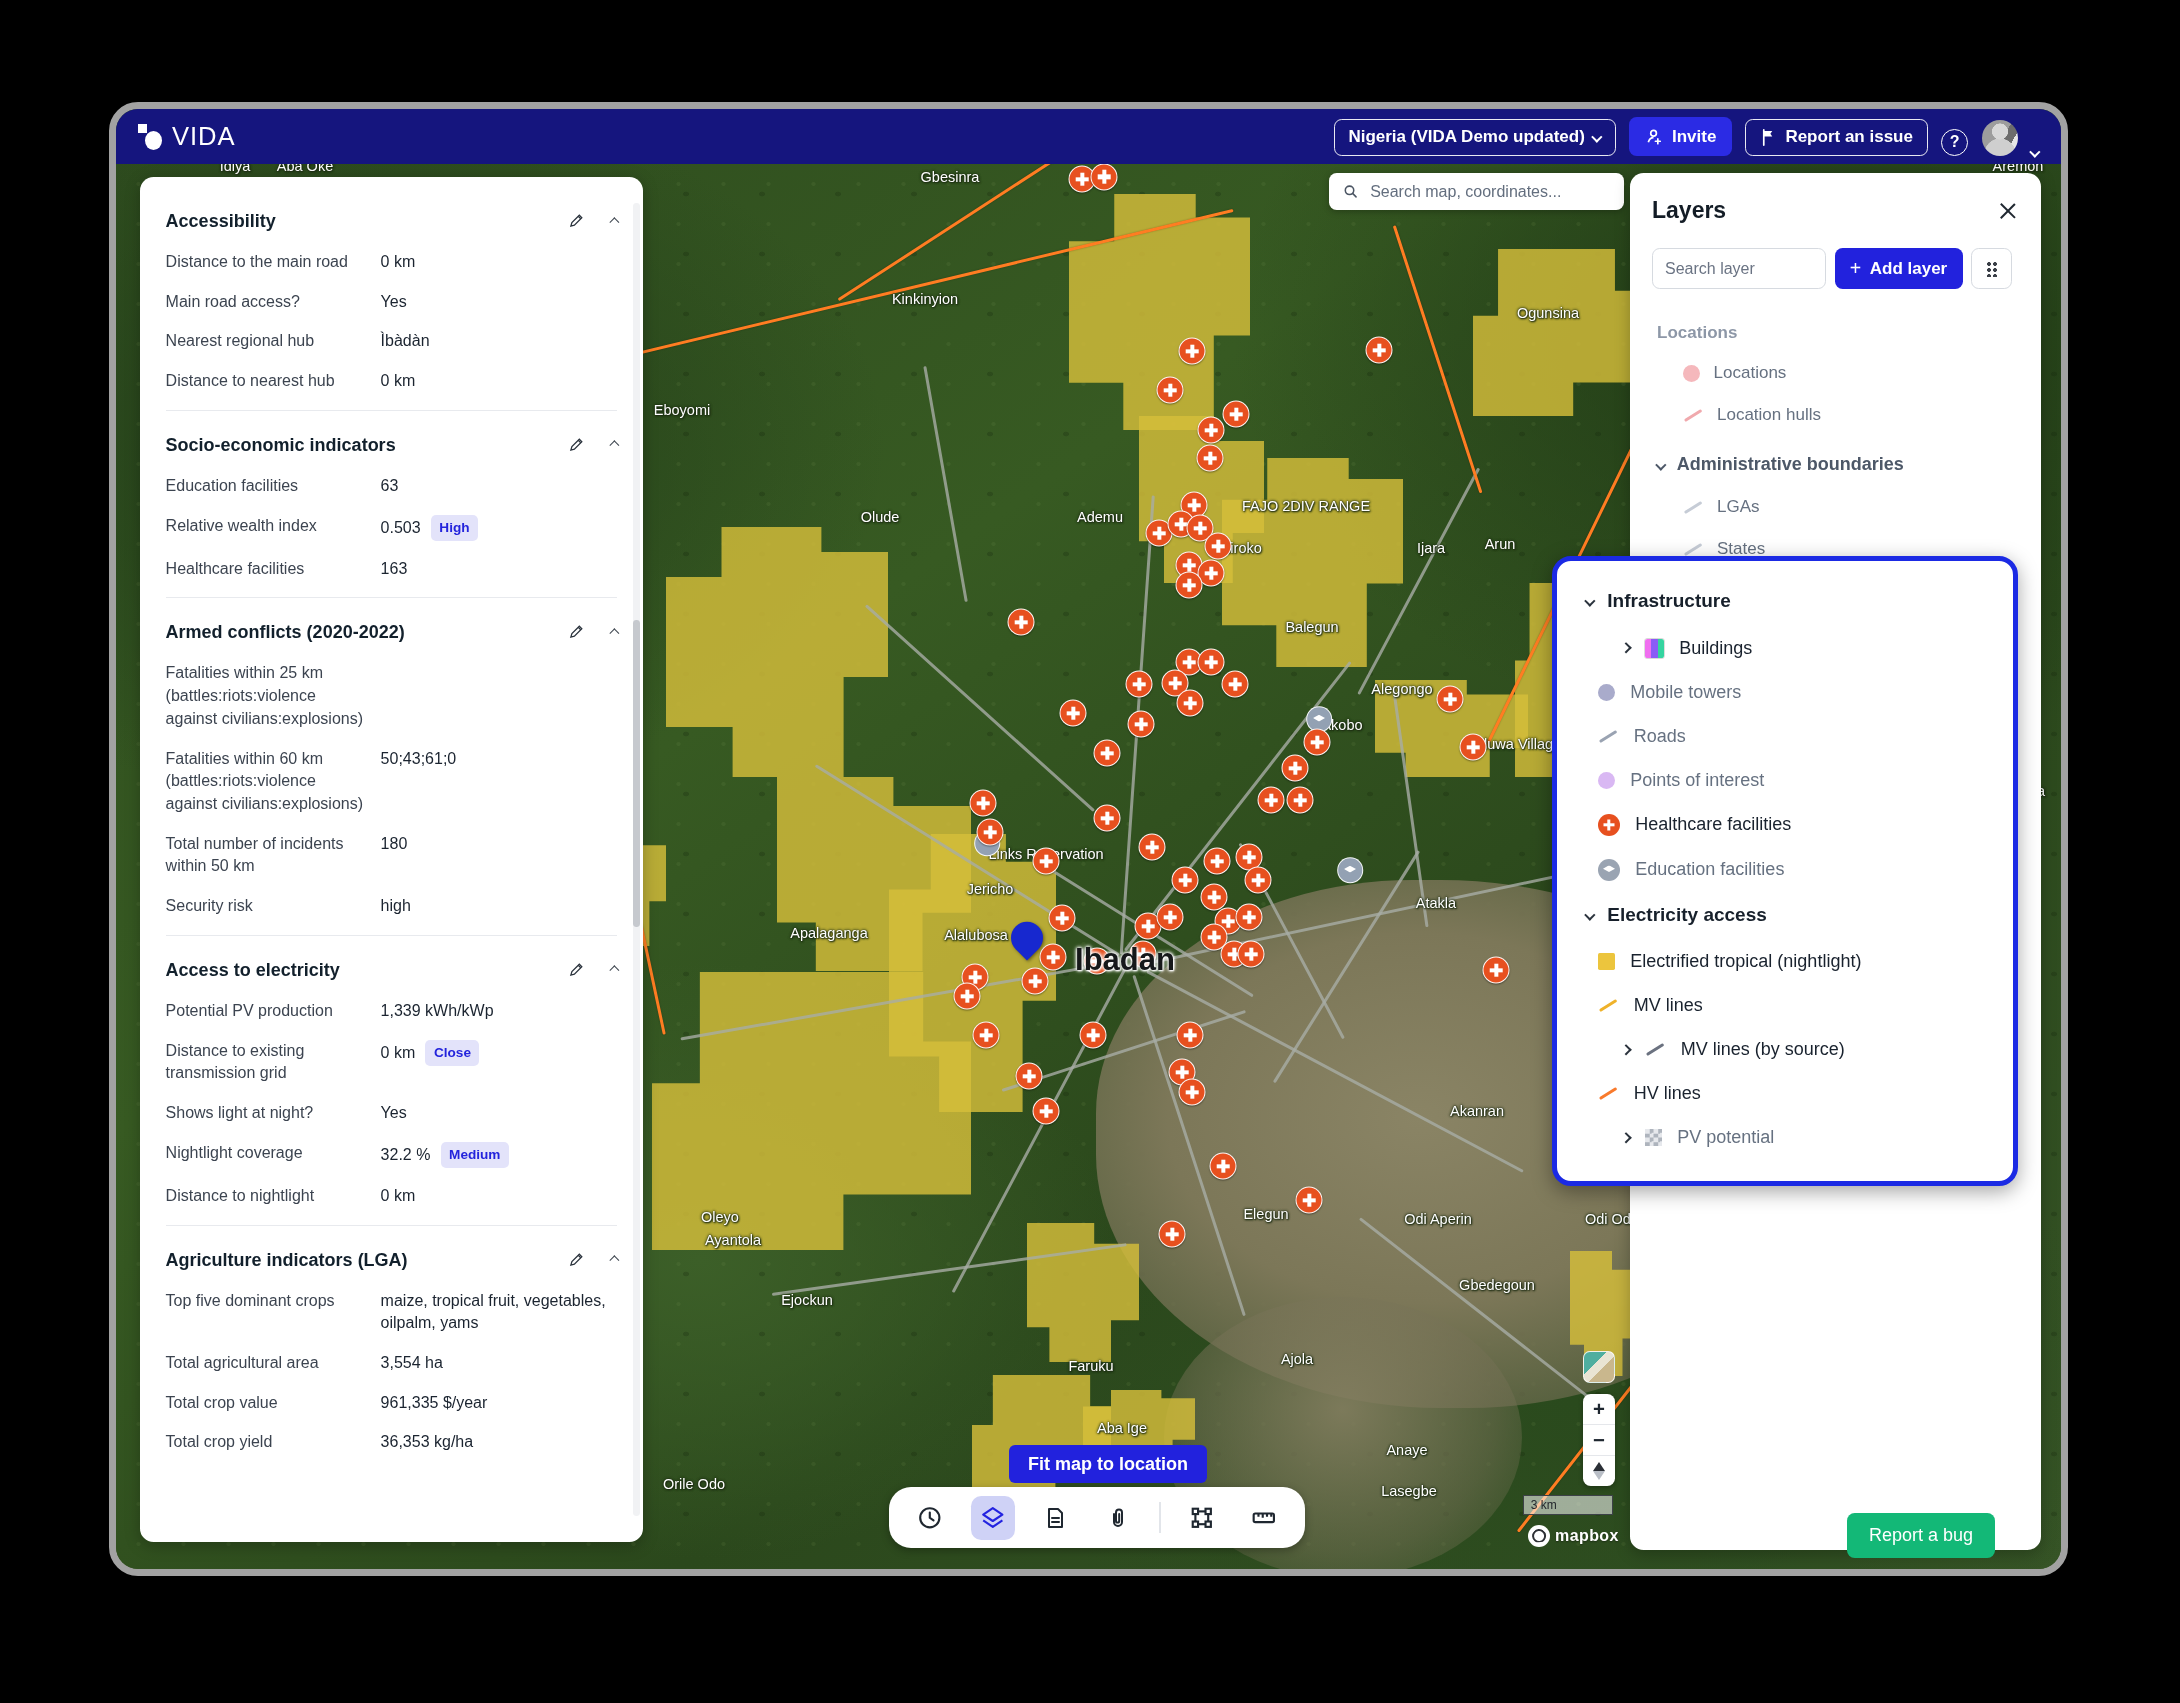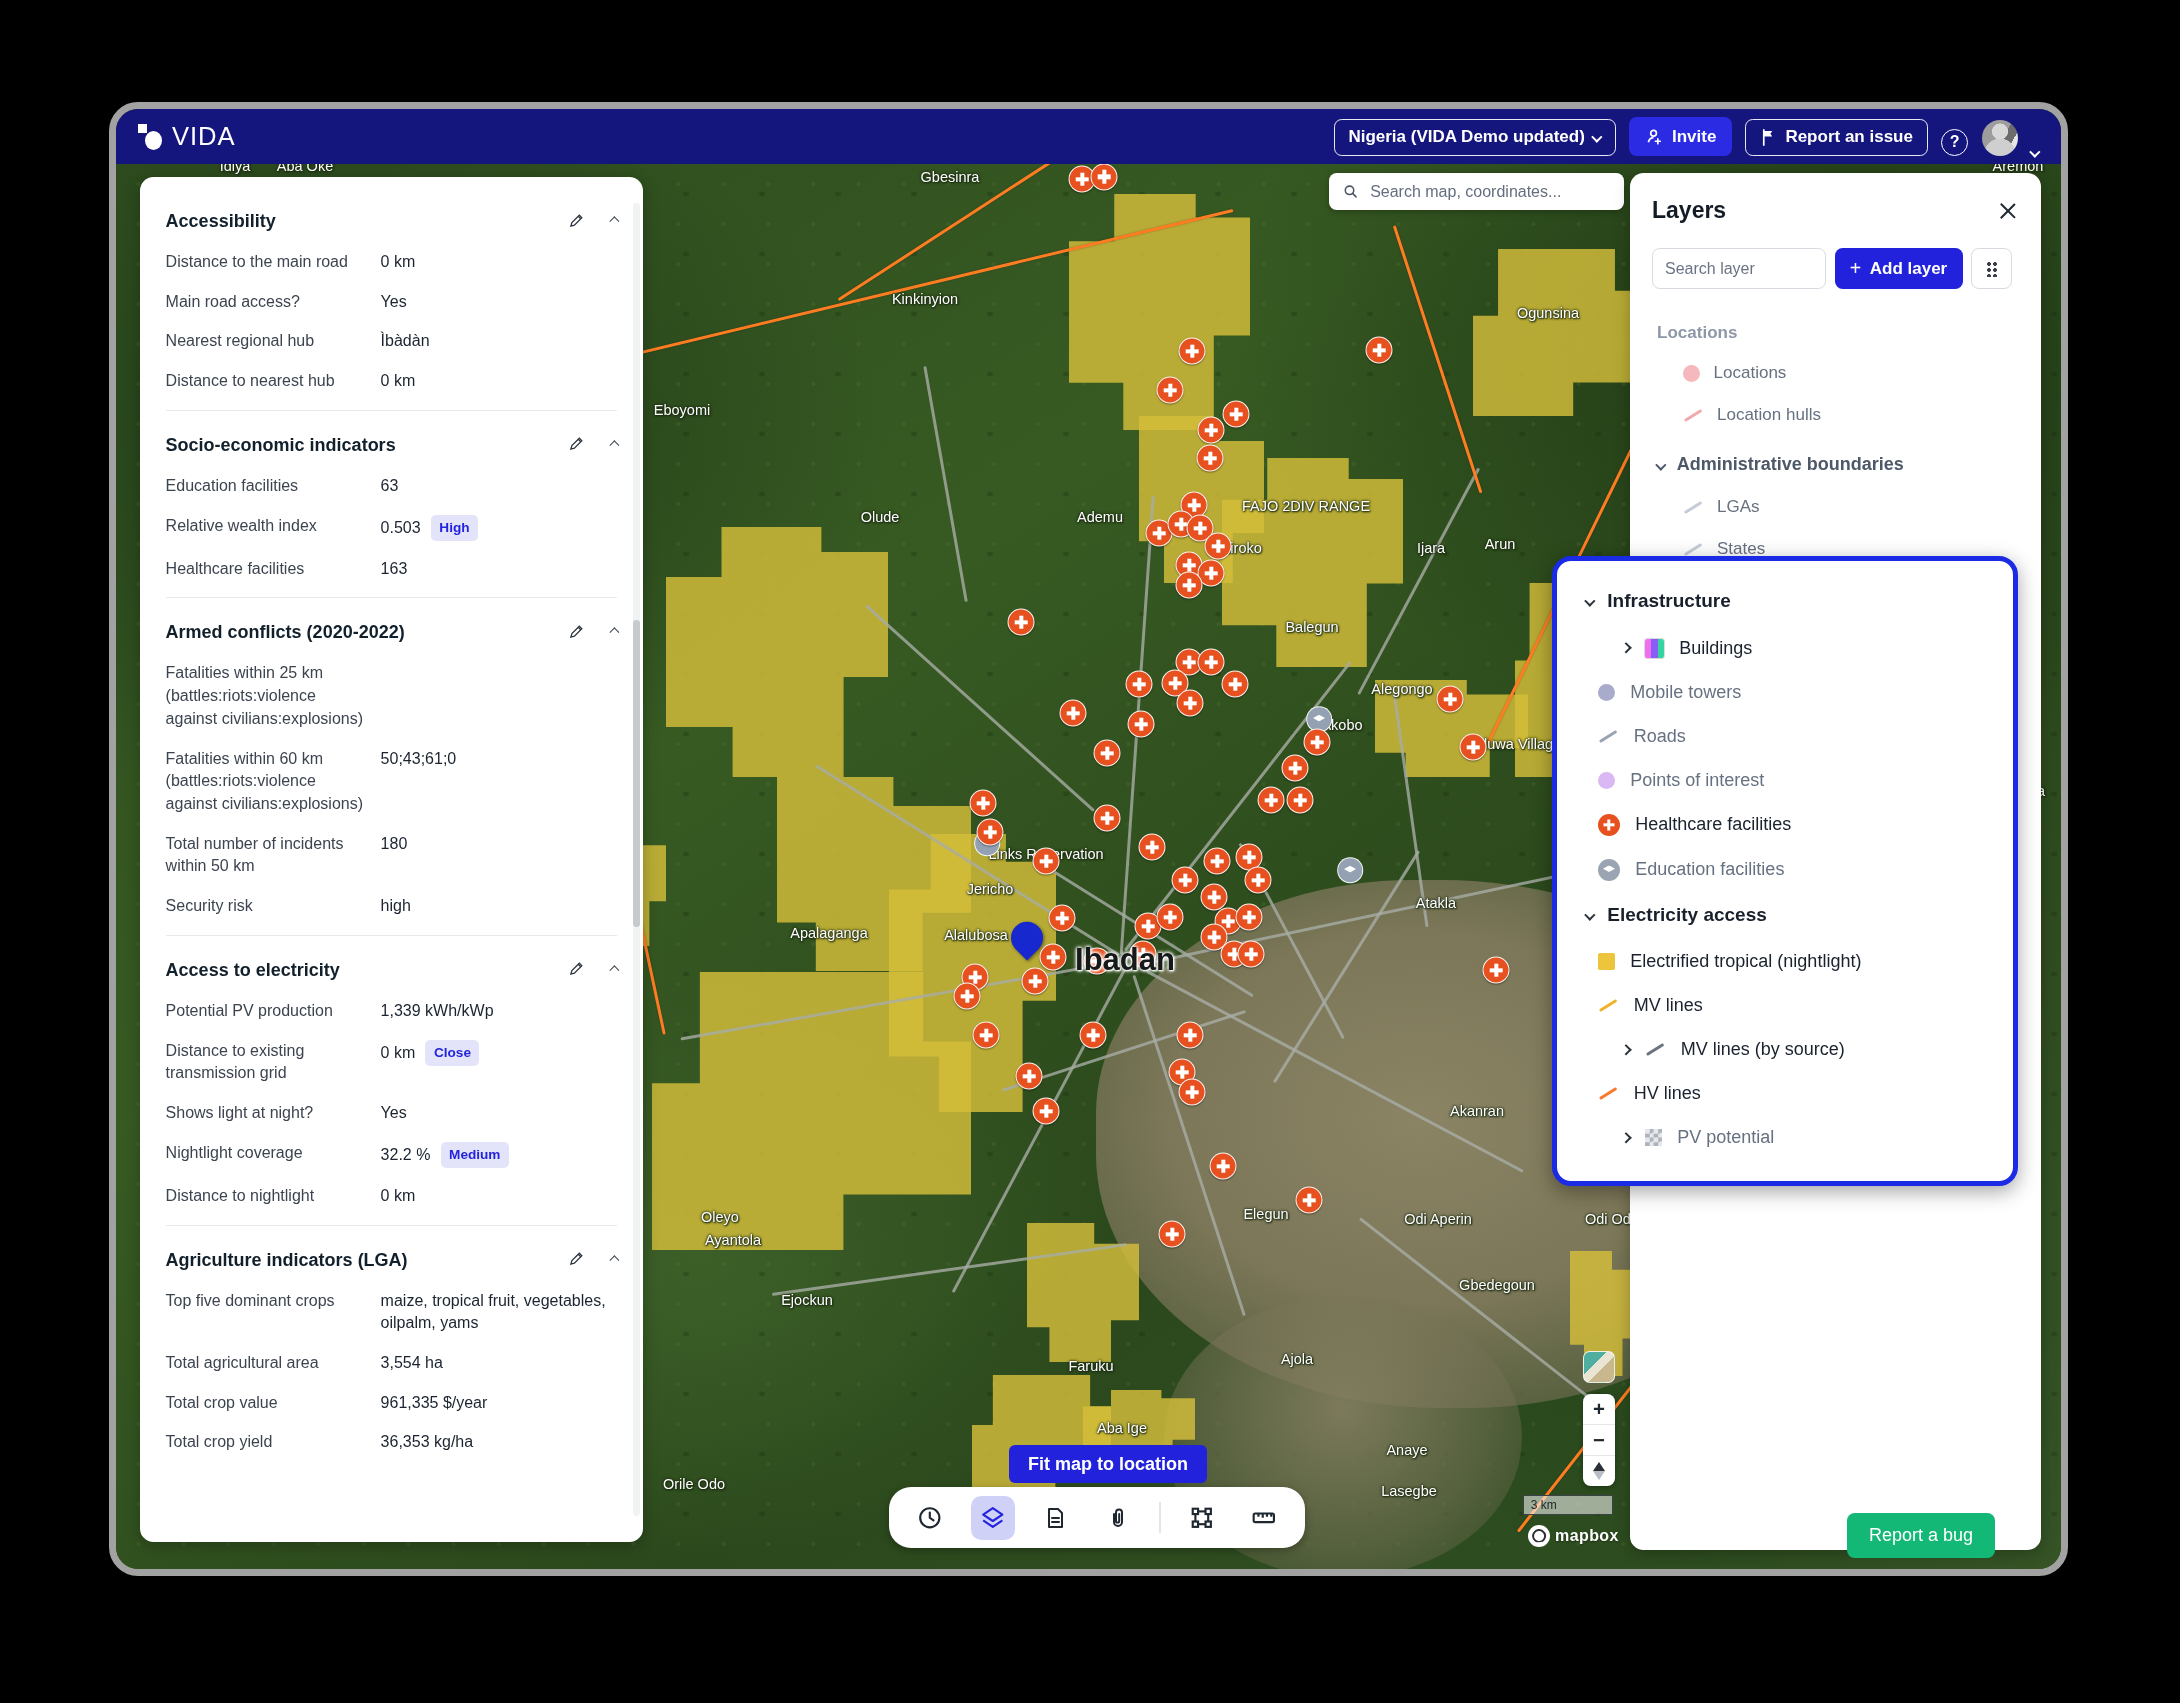--- a/index.html
+++ b/index.html
@@ -93,21 +93,21 @@
   #mapbox-logo{position:absolute;left:1412px;top:1416px;z-index:19;display:flex;align-items:center;gap:5.1px;}
   #mapbox-logo .mb-circle{width:22px;height:22px;border-radius:50%;background:#fff;display:flex;align-items:center;justify-content:center;}
   #mapbox-logo .mb-circle::before{content:"";width:10.2px;height:10.2px;border:2.6px solid #2f3136;border-radius:50%;
     clip-path:polygon(0 0,100% 0,100% 60%,60% 100%,0 100%);transform:rotate(40deg);}
   #mapbox-logo .mb-text{font-size:16px;font-weight:700;color:#fff;letter-spacing:0.4px;text-shadow:0 0.9px 1.7px rgba(0,0,0,.4);}
   
   #left-panel{position:absolute;left:24px;top:68px;width:503px;height:1365px;background:#fff;border-radius:13.6px;
     z-index:30;box-shadow:0 3.4px 15.3px rgba(0,0,0,.25);padding:34px 25.6px 25.6px 25.6px;overflow:hidden;}
   #lp-scroll-track{position:absolute;right:3.4px;top:25.6px;bottom:25.6px;width:6.8px;border-radius:3.4px;background:#f1f2f4;}
   #lp-scroll-thumb{position:absolute;right:3.4px;top:443px;height:307px;width:6.8px;border-radius:3.4px;background:#c6c9ce;}
-  .sec-header{display:flex;align-items:center;margin-bottom:19px;}
+  .sec-header{display:flex;align-items:flex-end;margin-bottom:19px;}
   .sec-title{font-size:18px;font-weight:700;color:#12202c;flex:1;}
   .sec-icons{display:flex;align-items:center;gap:25.6px;color:#2b333d;}
   .sec-icons .chv{width:6.8px;height:6.8px;border-width:1.7px;color:#3a424c;}
   .info-row{display:flex;margin-bottom:17px;line-height:1.42;}
   .info-label{width:215px;flex:0 0 215px;font-size:16px;color:#3c4450;padding-right:12px;}
   .info-value-wrap{flex:1;font-size:16px;color:#1b2430;}
   .info-value{display:inline;}
   .badge{display:inline-block;margin-left:10.2px;background:#e3e3fa;color:#2424dc;font-size:13.6px;font-weight:700;
     padding:3.4px 8.5px;border-radius:5.1px;vertical-align:0.9px;white-space:nowrap;}
   .sec-divider{border:none;border-top:0.9px solid #e8eaee;margin:8.5px 0 24px 0;}

